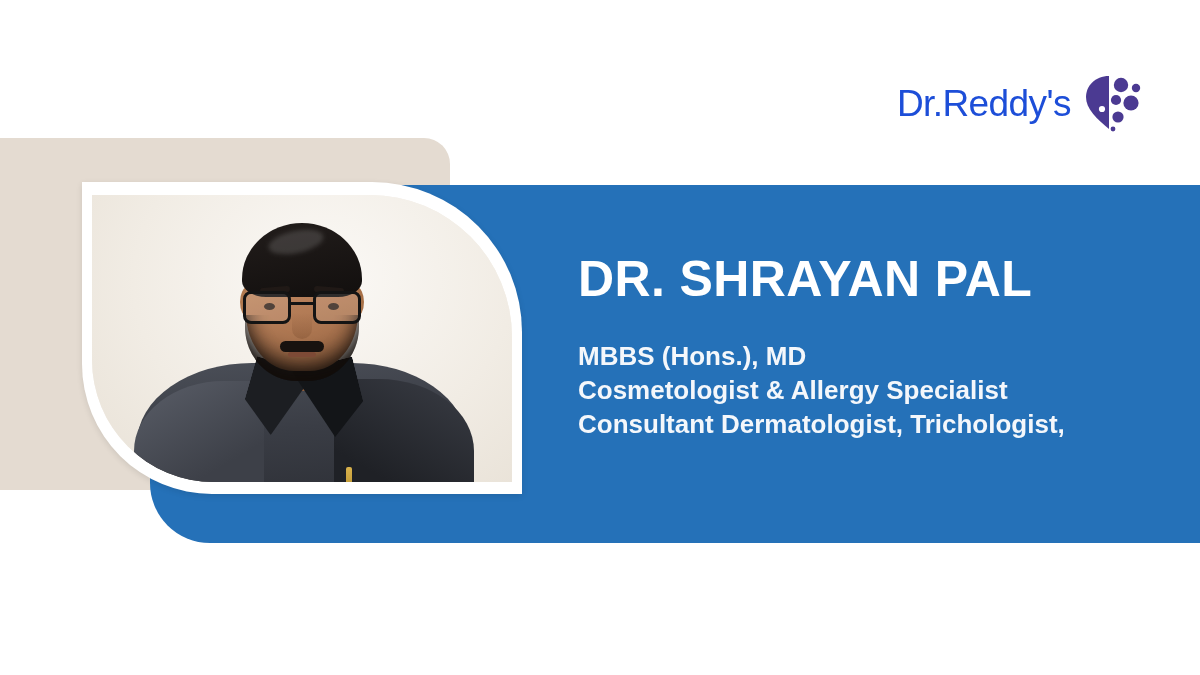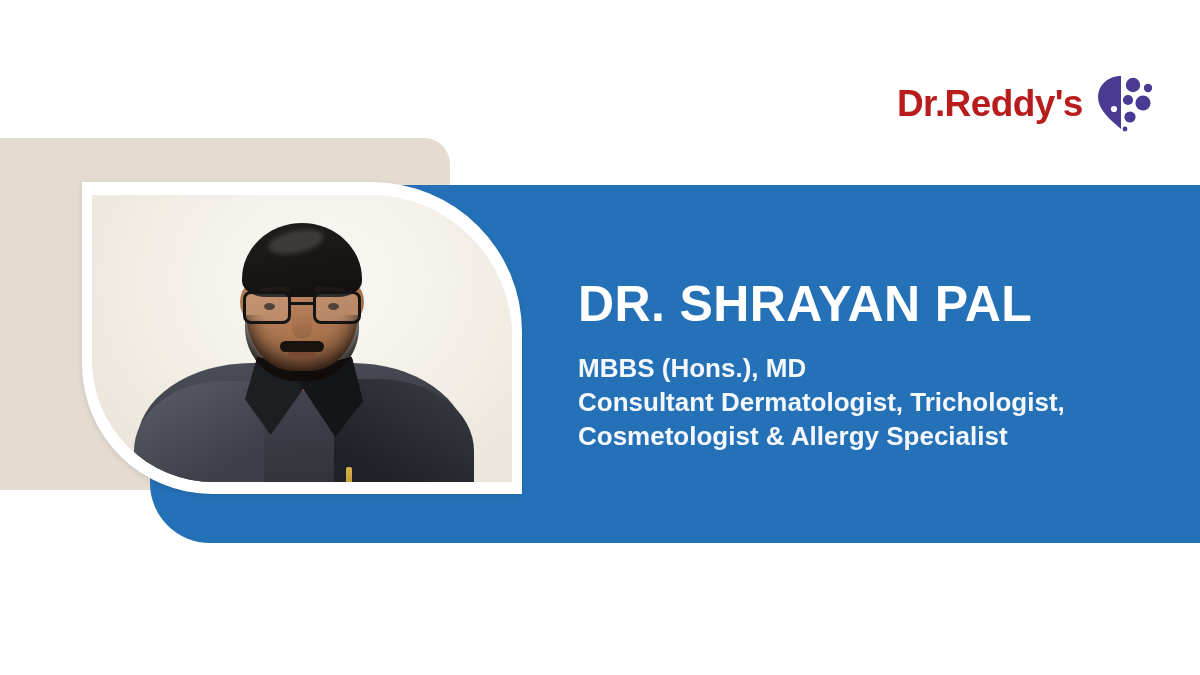--- a/index.html
+++ b/index.html
@@ -197,52 +197,52 @@
   .pen {
     position:absolute; left:50%; top:272px;
     width:6px; height:26px; margin-left:44px;
     background:linear-gradient(180deg,#d9b24c 0%,#b8912f 100%);
     border-radius:2px;
   }
 
   
   .text-block {
     position:absolute;
-    left:578px; top:277px;
+    left:578px; top:252px;
     width:600px;
   }
   .doctor-name {
     font-size:50px;
     font-weight:bold;
     color:#ffffff;
     letter-spacing:0.4px;
     line-height:1.08;
     white-space:nowrap;
   }
-  .credentials { margin-top:21px; }
+  .credentials { margin-top:34px; }
   .cred-line {
     font-size:26px;
     font-weight:bold;
     color:#f4f7fb;
     line-height:1.30;
     white-space:nowrap;
   }
 
   
   .logo {
     position:absolute;
     left:897px; top:72px;
     display:flex;
     align-items:center;
     gap:12px;
   }
   .logo-word {
     font-size:37px;
-    font-weight:bold;
-    color:#b91c1c;
+    font-weight:normal;
+    color:#1d4ed8;
     letter-spacing:-0.6px;
     line-height:1;
   }
   .logo-mark { width:60px; height:62px; display:block; }
 </style>
 </head>
 <body>
 
 <div id="stage">
 
@@ -283,22 +283,22 @@
         <div class="lip"></div>
         <div class="pen"></div>
       </div>
     </div>
   </div>
 
   <div class="text-block">
     <div class="doctor-name">DR. SHRAYAN PAL</div>
     <div class="credentials">
       <div class="cred-line">MBBS (Hons.), MD</div>
+      <div class="cred-line">Cosmetologist &amp; Allergy Specialist</div>
       <div class="cred-line">Consultant Dermatologist, Trichologist,</div>
-      <div class="cred-line">Cosmetologist &amp; Allergy Specialist</div>
     </div>
   </div>
 
   <div class="logo">
     <div class="logo-word">Dr.Reddy's</div>
     <svg class="logo-mark" viewBox="0 0 60 62">
       <path d="M26 4 C12 4 3 14 3 25 C3 37 14 47 26 57 L26 4 Z" fill="#4b3a92"></path>
       <circle cx="19" cy="37" r="3.1" fill="#ffffff"></circle>
       <circle cx="38" cy="13" r="7.2" fill="#4b3a92"></circle>
       <circle cx="53" cy="16" r="4.2" fill="#4b3a92"></circle>

